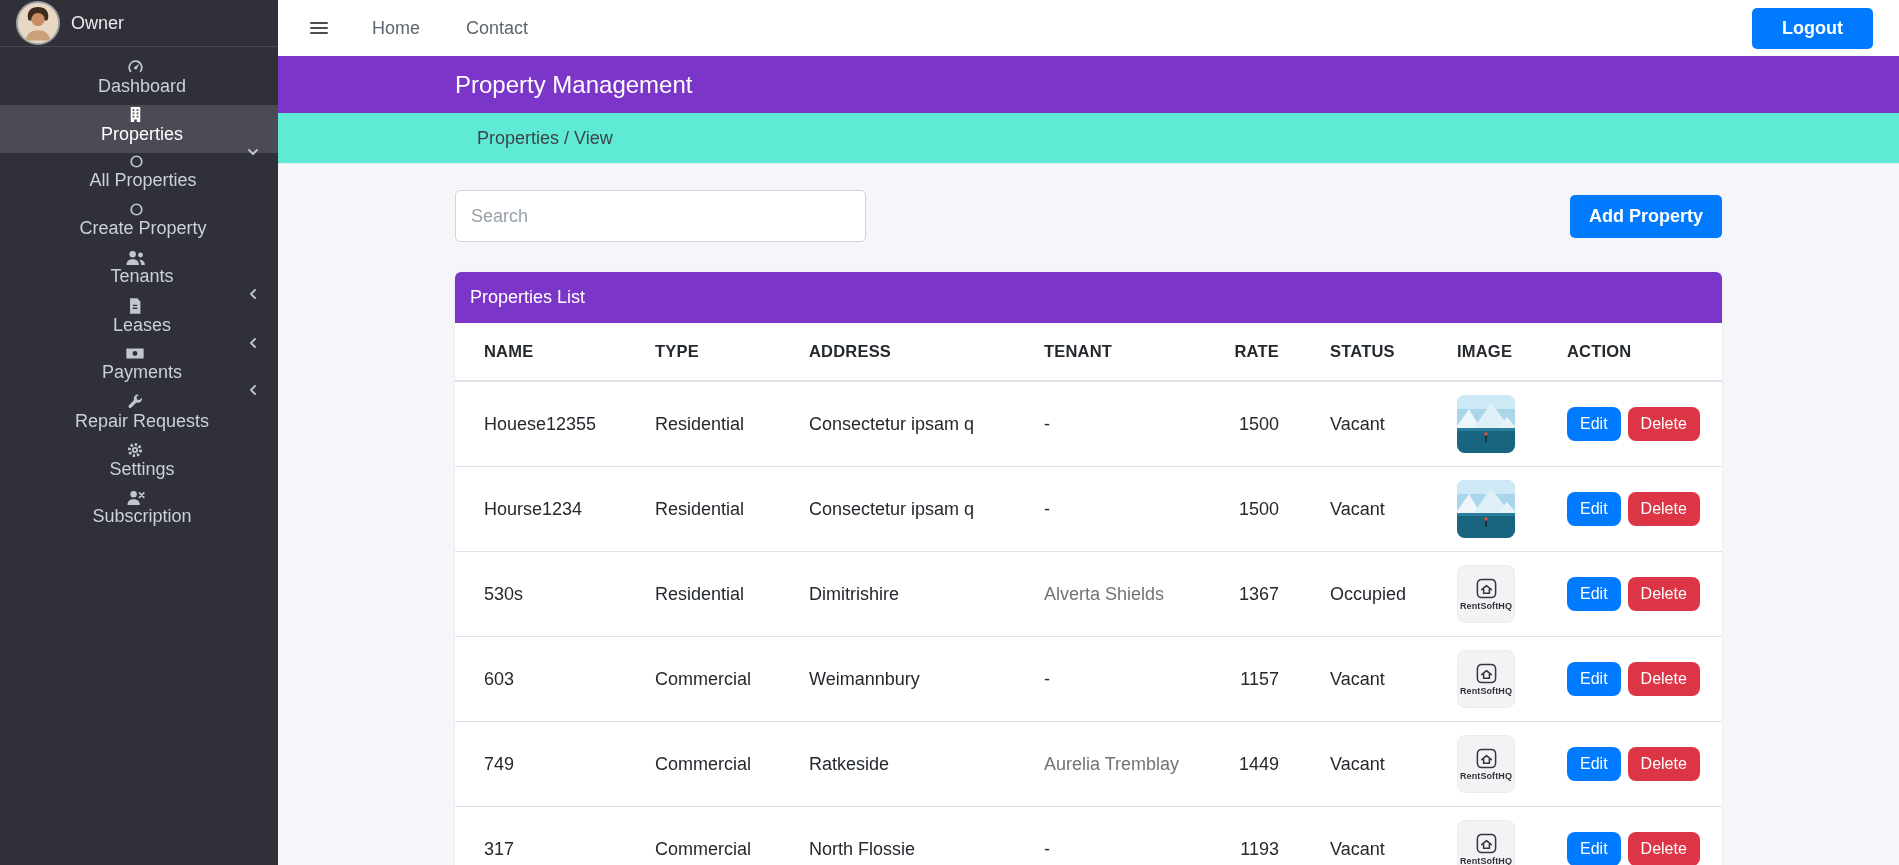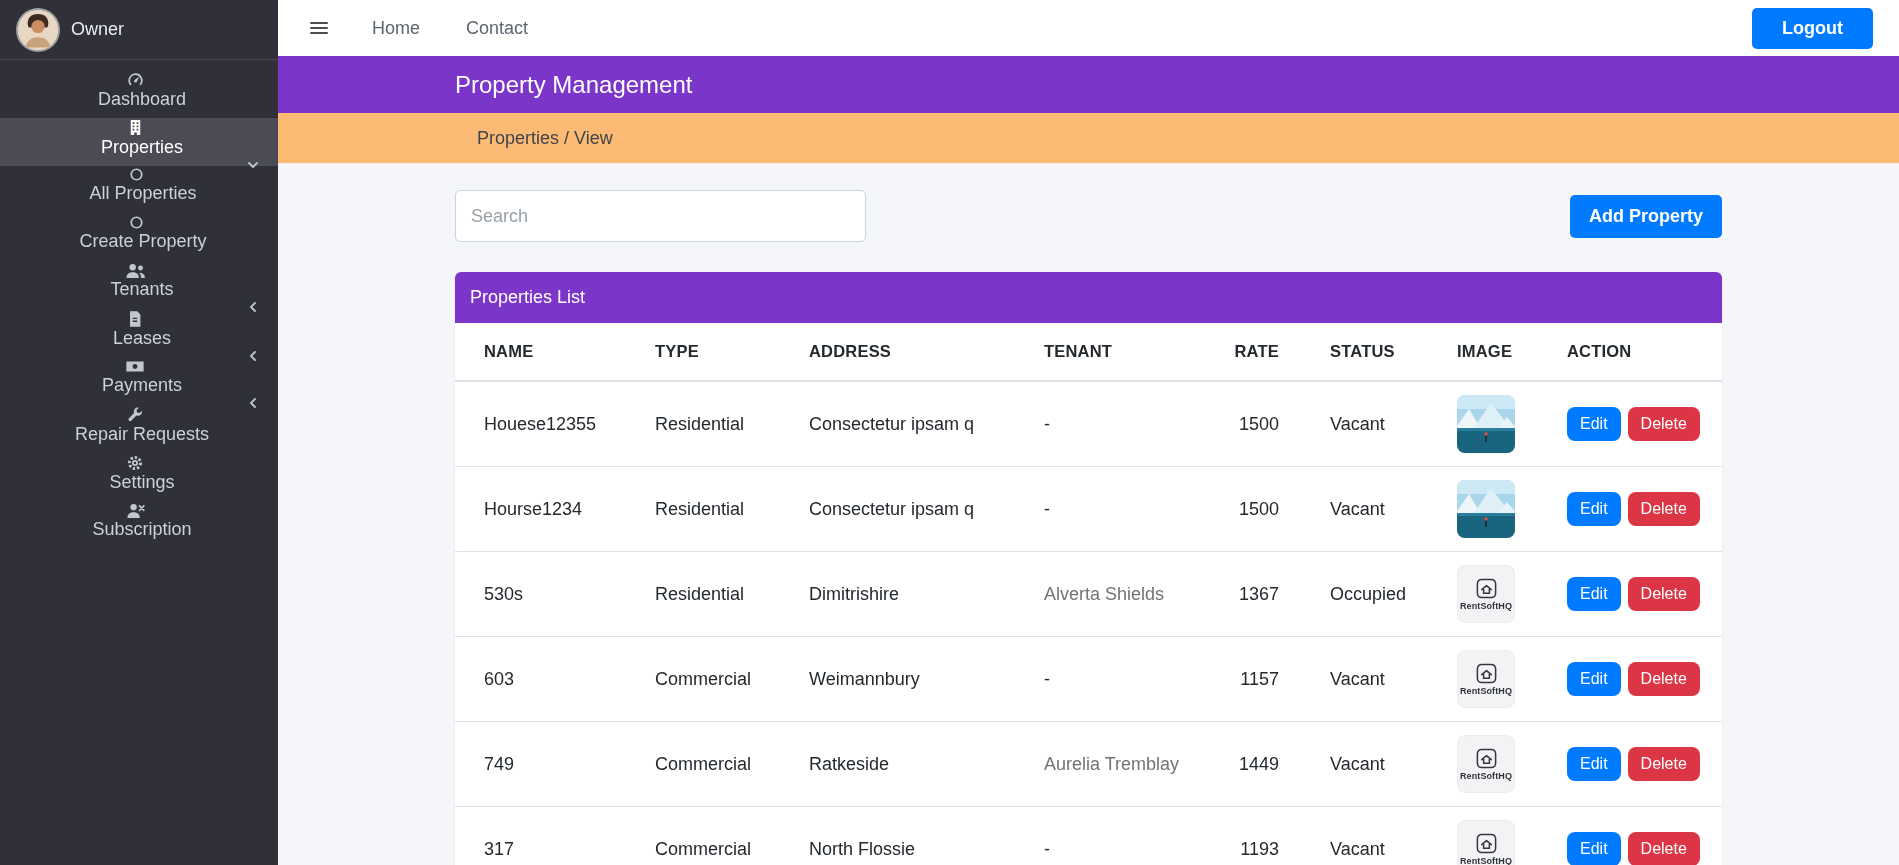--- a/index.html
+++ b/index.html
@@ -6,21 +6,21 @@
   html,body { margin:0; padding:0; }
   body {
     width:1899px; height:865px; overflow:hidden;
     font-family:"Liberation Sans","DejaVu Sans",sans-serif;
     background:#f4f6f9; color:#24292e;
   }
   .app { display:flex; width:1899px; height:865px; }
 
   
   .sidebar { width:278px; min-width:278px; background:#2f3038; color:#ccd0d8; display:flex; flex-direction:column; }
-  .brand { height:60px; display:flex; align-items:center; gap:13px; padding:0 18px; border-bottom:1px solid rgba(255,255,255,.13); cursor:pointer; }
+  .brand { height:47px; display:flex; align-items:center; gap:13px; padding:0 18px; border-bottom:1px solid rgba(255,255,255,.13); cursor:pointer; }
   .avatar { width:40px; height:40px; border-radius:50%; overflow:hidden; background:#e8d8c3; box-shadow:0 0 0 2px rgba(255,255,255,.55); flex:none; }
   .user-name { font-size:18px; color:#e9ebef; }
   .menu { padding-top:10px; }
   .nav-item { height:48px; display:flex; align-items:center; padding:0 18px 0 24px; font-size:18px; cursor:pointer;flex-direction:column; }
   .nav-item .icon { width:24px; display:flex; justify-content:center; align-items:center; margin-right:14px; color:#c2c7cf; flex:none; }
   .nav-item.active { background:#4a4b55; color:#ffffff; }
   .nav-item.active .icon { color:#ffffff; }
   .nav-item.sub { padding-left:26px; }
   .chev { margin-left:auto; display:flex; color:#b9bec7; }
 
@@ -29,21 +29,21 @@
 
   .navbar { height:56px; background:#fff; display:flex; align-items:center; padding:0 26px; flex:none; }
   .hamburger { background:none; border:none; padding:4px; cursor:pointer; display:flex; color:#4a4f54; }
   .top-links { display:flex; gap:46px; margin-left:38px; }
   .top-links a { font-size:18px; color:#5c6670; text-decoration:none; cursor:pointer; }
   .logout { margin-left:auto; background:#007bff; color:#fff; border:none; border-radius:5px; font-size:18px; font-weight:600; padding:10px 30px; cursor:pointer; }
 
   .page-header { height:57px; background:#7b35c9; display:flex; align-items:center; flex:none; }
   .page-header h1 { margin:0; color:#fff; font-size:24px; font-weight:500; }
 
-  .breadcrumb-bar { height:51px; background:#fdba74; display:flex; align-items:center; font-size:18px; color:#3f4449; border-bottom:1px solid #eceef1; flex:none;padding-left:44px; }
+  .breadcrumb-bar { height:51px; background:#5eead4; display:flex; align-items:center; font-size:18px; color:#3f4449; border-bottom:1px solid #eceef1; flex:none;padding-left:44px; }
 
   .content { flex:1; background:#f4f6f9; padding-top:26px; overflow:hidden; }
   .container { width:1267px; margin:0 auto; }
 
   .toolbar { display:flex; align-items:center; justify-content:space-between; }
   .search { width:411px; height:52px; border:1px solid #ced4da; border-radius:5px; padding:0 15px; font-size:18px; color:#495057; background:#fff; outline:none; font-family:inherit; }
   .search::placeholder { color:#98a1a9; }
   .btn-add { background:#007bff; color:#fff; border:none; border-radius:5px; padding:11px 19px; font-size:18px; font-weight:600; cursor:pointer; }
 
   .card { margin-top:30px; background:#fff; border-radius:6px 6px 0 0; box-shadow:0 1px 3px rgba(0,0,0,.08); }

